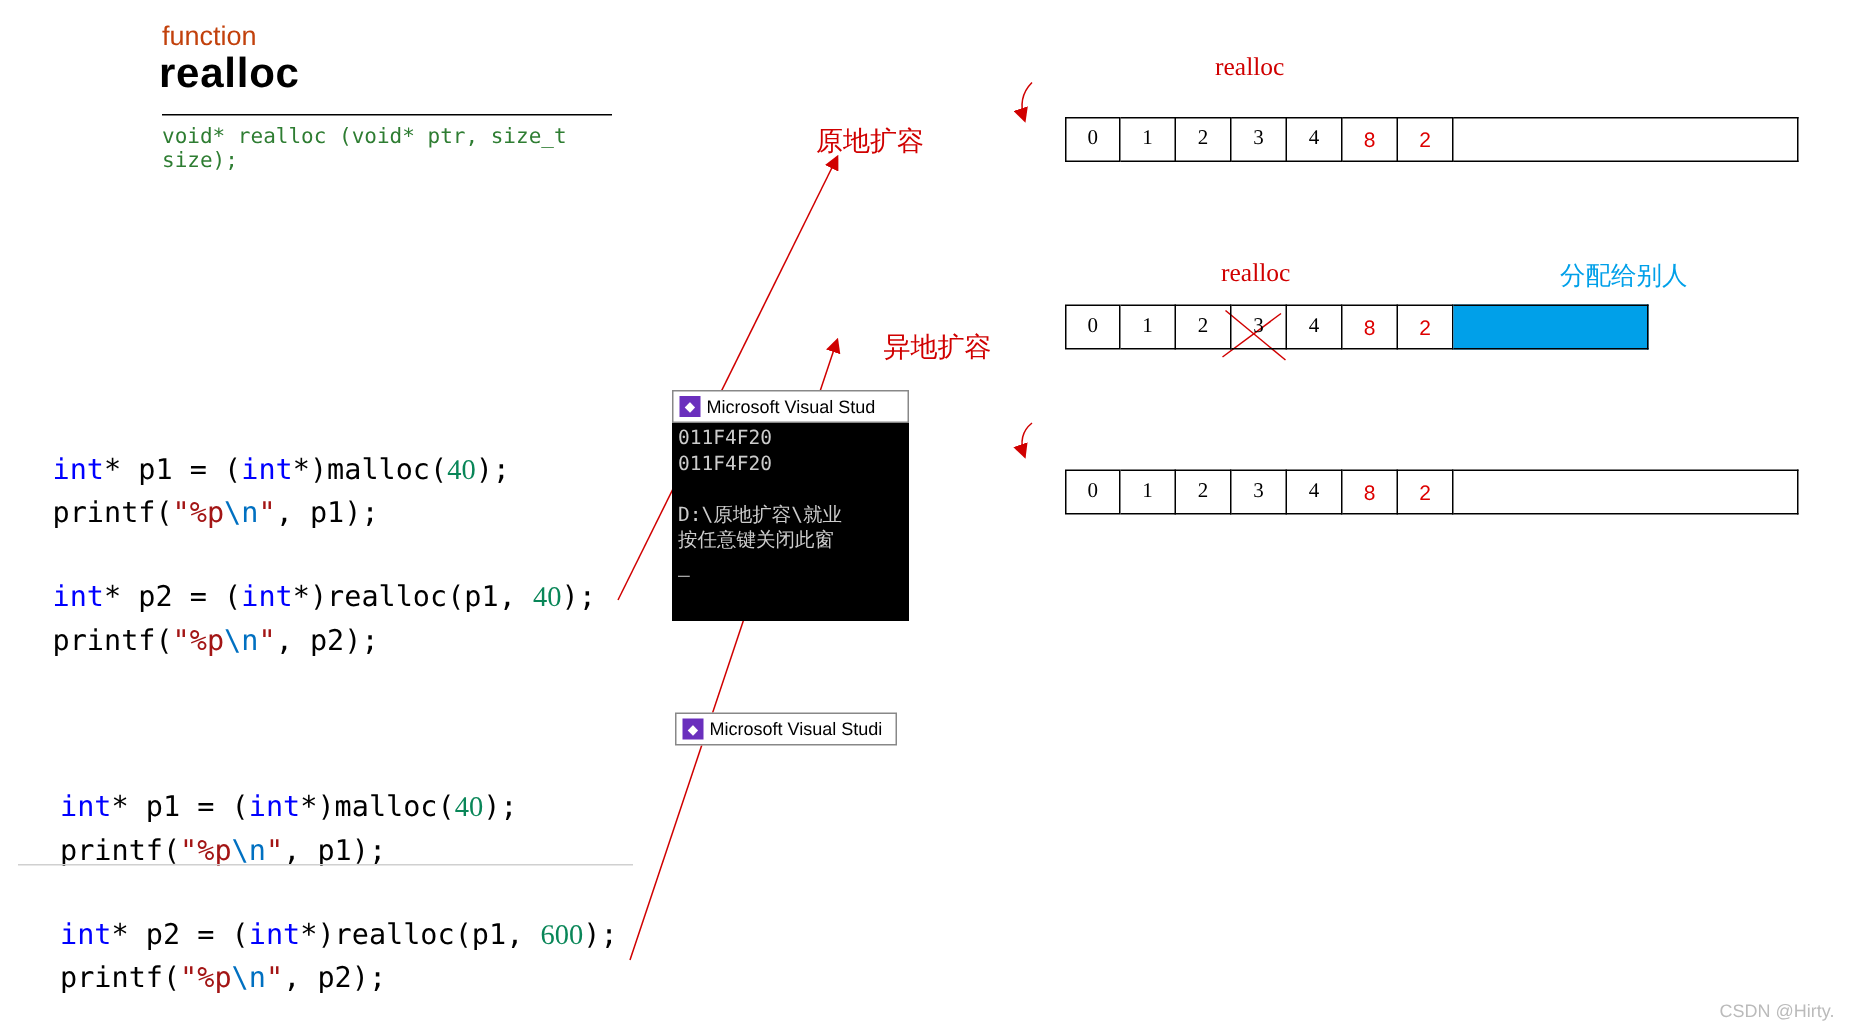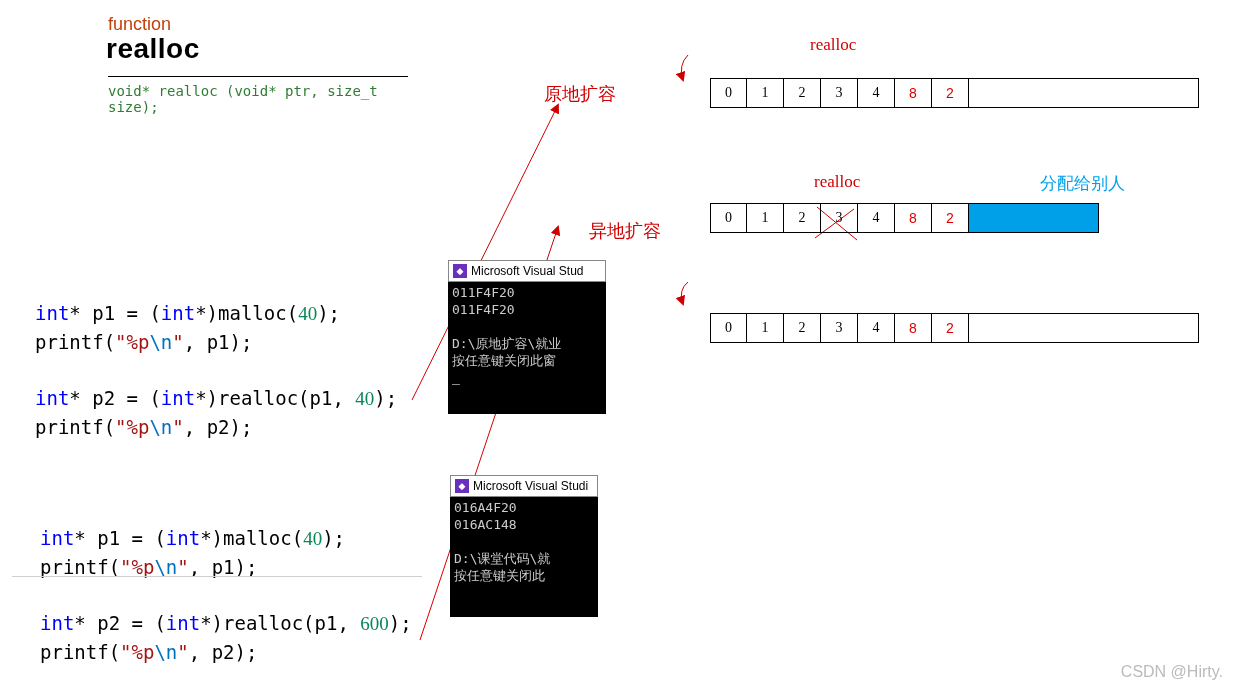--- a/index.html
+++ b/index.html
@@ -16,21 +16,21 @@
   .esc { color: #0070c1; }
   .num { color: #098658; font-family: Liberation Serif, serif; }
   .red { color: #d00000; }
   .blue { color: #00a0e9; }
   svg line { }
   .console-win { background: #000; color: #ccc; font-family: Consolas, monospace; font-size: 13px; line-height: 17px; }
   .console-title { background: #fff; color: #000; height: 22px; border: 1px solid #888; font-size: 12px; display:flex; align-items:center; padding:0 4px; gap:4px; }
   .vs-icon { width:14px; height:14px; background:#6a2fbd; color:#fff; font-size:9px; display:flex; align-items:center; justify-content:center; }
   .console-body { padding: 2px 4px; }
   .cell-n { width: 37px; }
-  .watermark { position:absolute; bottom:5px; right:10px; color:#bbb; font-size:16px; }
+  .watermark { position:absolute; bottom:5px; right:10px; color:#bbb; font-size:12px; }
 </style>
 </head>
 <body>
 
 <div class="abs" style="left:108px; top:14px;"><span class="func-label">function</span></div>
 <div class="abs" style="left:106px; top:33px;"><span class="func-name">realloc</span></div>
 <div class="abs" style="left:108px; top:76px; width:300px;">
     <div class="sig">void* realloc (void* ptr, size_t size);</div>
   </div>
 
@@ -85,27 +85,20 @@
 <span>printf(</span><span class="str">"%p</span><span class="esc">\n</span><span class="str">"</span><span>, p2);</span>
 </div>
 
 <div class="abs" style="left:12px; top:576px; width:410px; height:1px; background:#d0d0d0;"></div>
 
 <div class="abs" style="left:450px; top:475px; width:148px;">
   <div class="console-title">
     <span class="vs-icon">◆</span>
     <span>Microsoft Visual Studi</span>
   </div>
-  <div class="console-win console-body" style="height:120px;">
-    <div>016A4F20</div>
-    <div>016AC148</div>
-    <div>&nbsp;</div>
-    <div>D:\课堂代码\就</div>
-    <div>按任意键关闭此</div>
-  </div>
 </div>
 
 <div class="abs" style="left:710px; top:78px; display:flex;">
   <div class="cell-n serif" style="border:1px solid #000; height:30px; display:flex; align-items:center; justify-content:center;">0</div>
   <div class="cell-n serif" style="border:1px solid #000; border-left:none; height:30px; display:flex; align-items:center; justify-content:center;">1</div>
   <div class="cell-n serif" style="border:1px solid #000; border-left:none; height:30px; display:flex; align-items:center; justify-content:center;">2</div>
   <div class="cell-n serif" style="border:1px solid #000; border-left:none; height:30px; display:flex; align-items:center; justify-content:center;">3</div>
   <div class="cell-n serif" style="border:1px solid #000; border-left:none; height:30px; display:flex; align-items:center; justify-content:center;">4</div>
   <div class="cell-n" style="border:1px solid #000; border-left:none; height:30px; display:flex; align-items:center; justify-content:center; color:#d00;">8</div>
   <div class="cell-n" style="border:1px solid #000; border-left:none; height:30px; display:flex; align-items:center; justify-content:center; color:#d00;">2</div>

